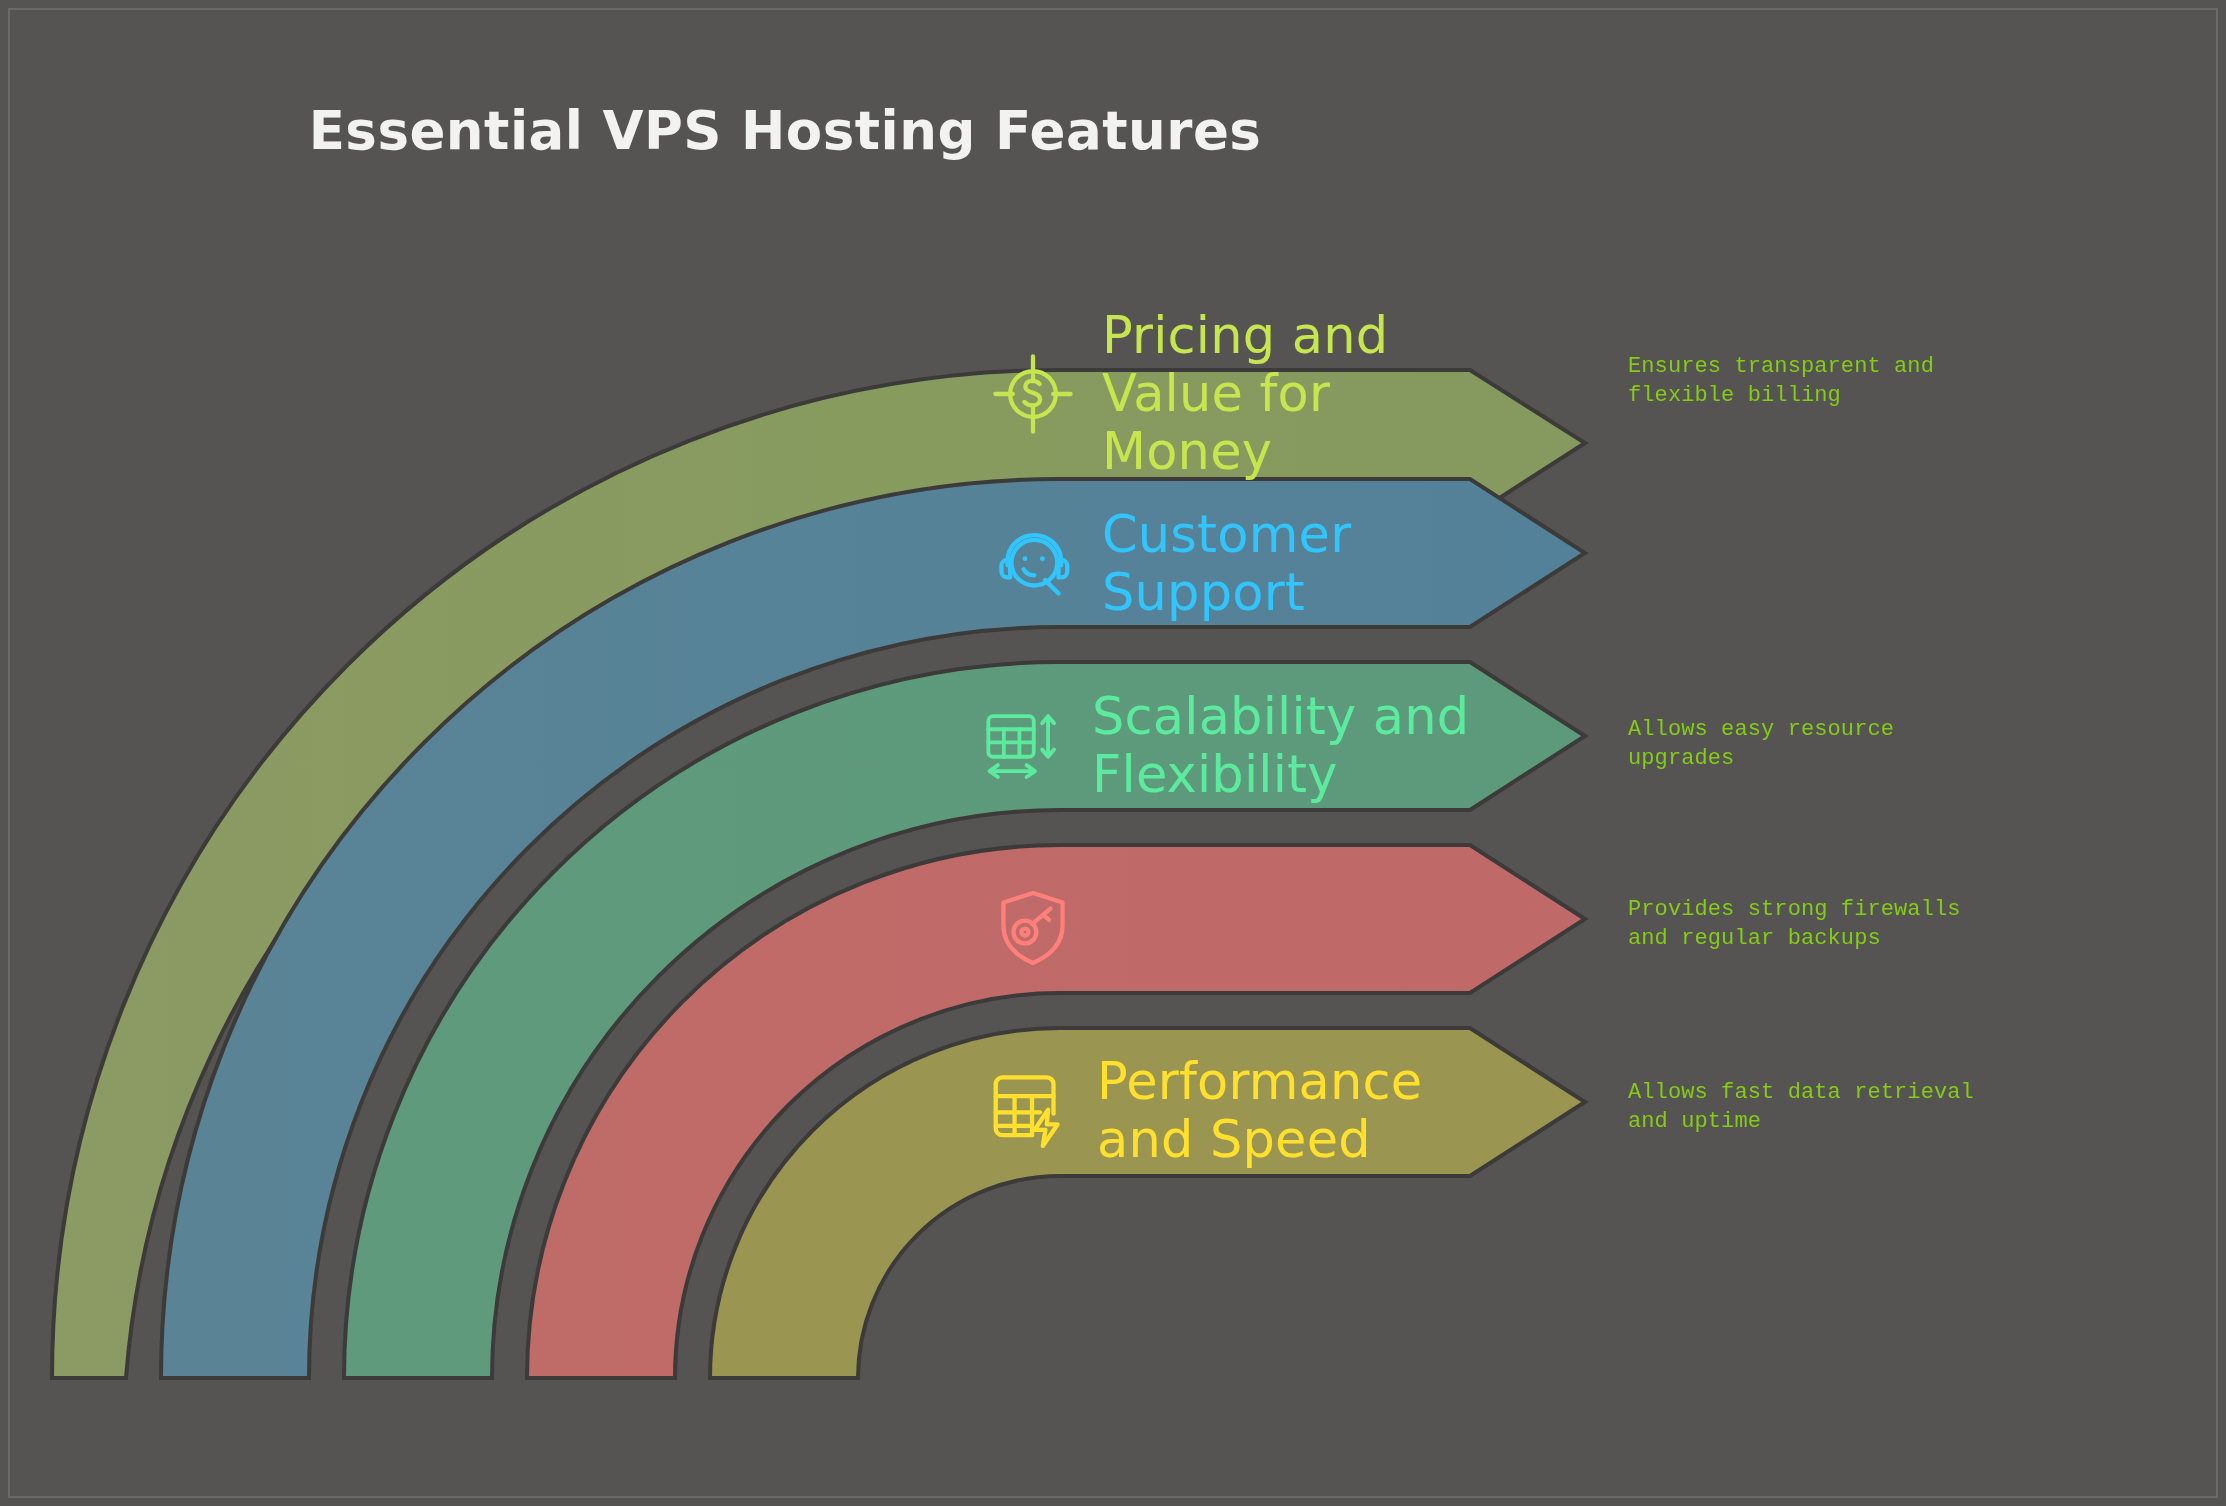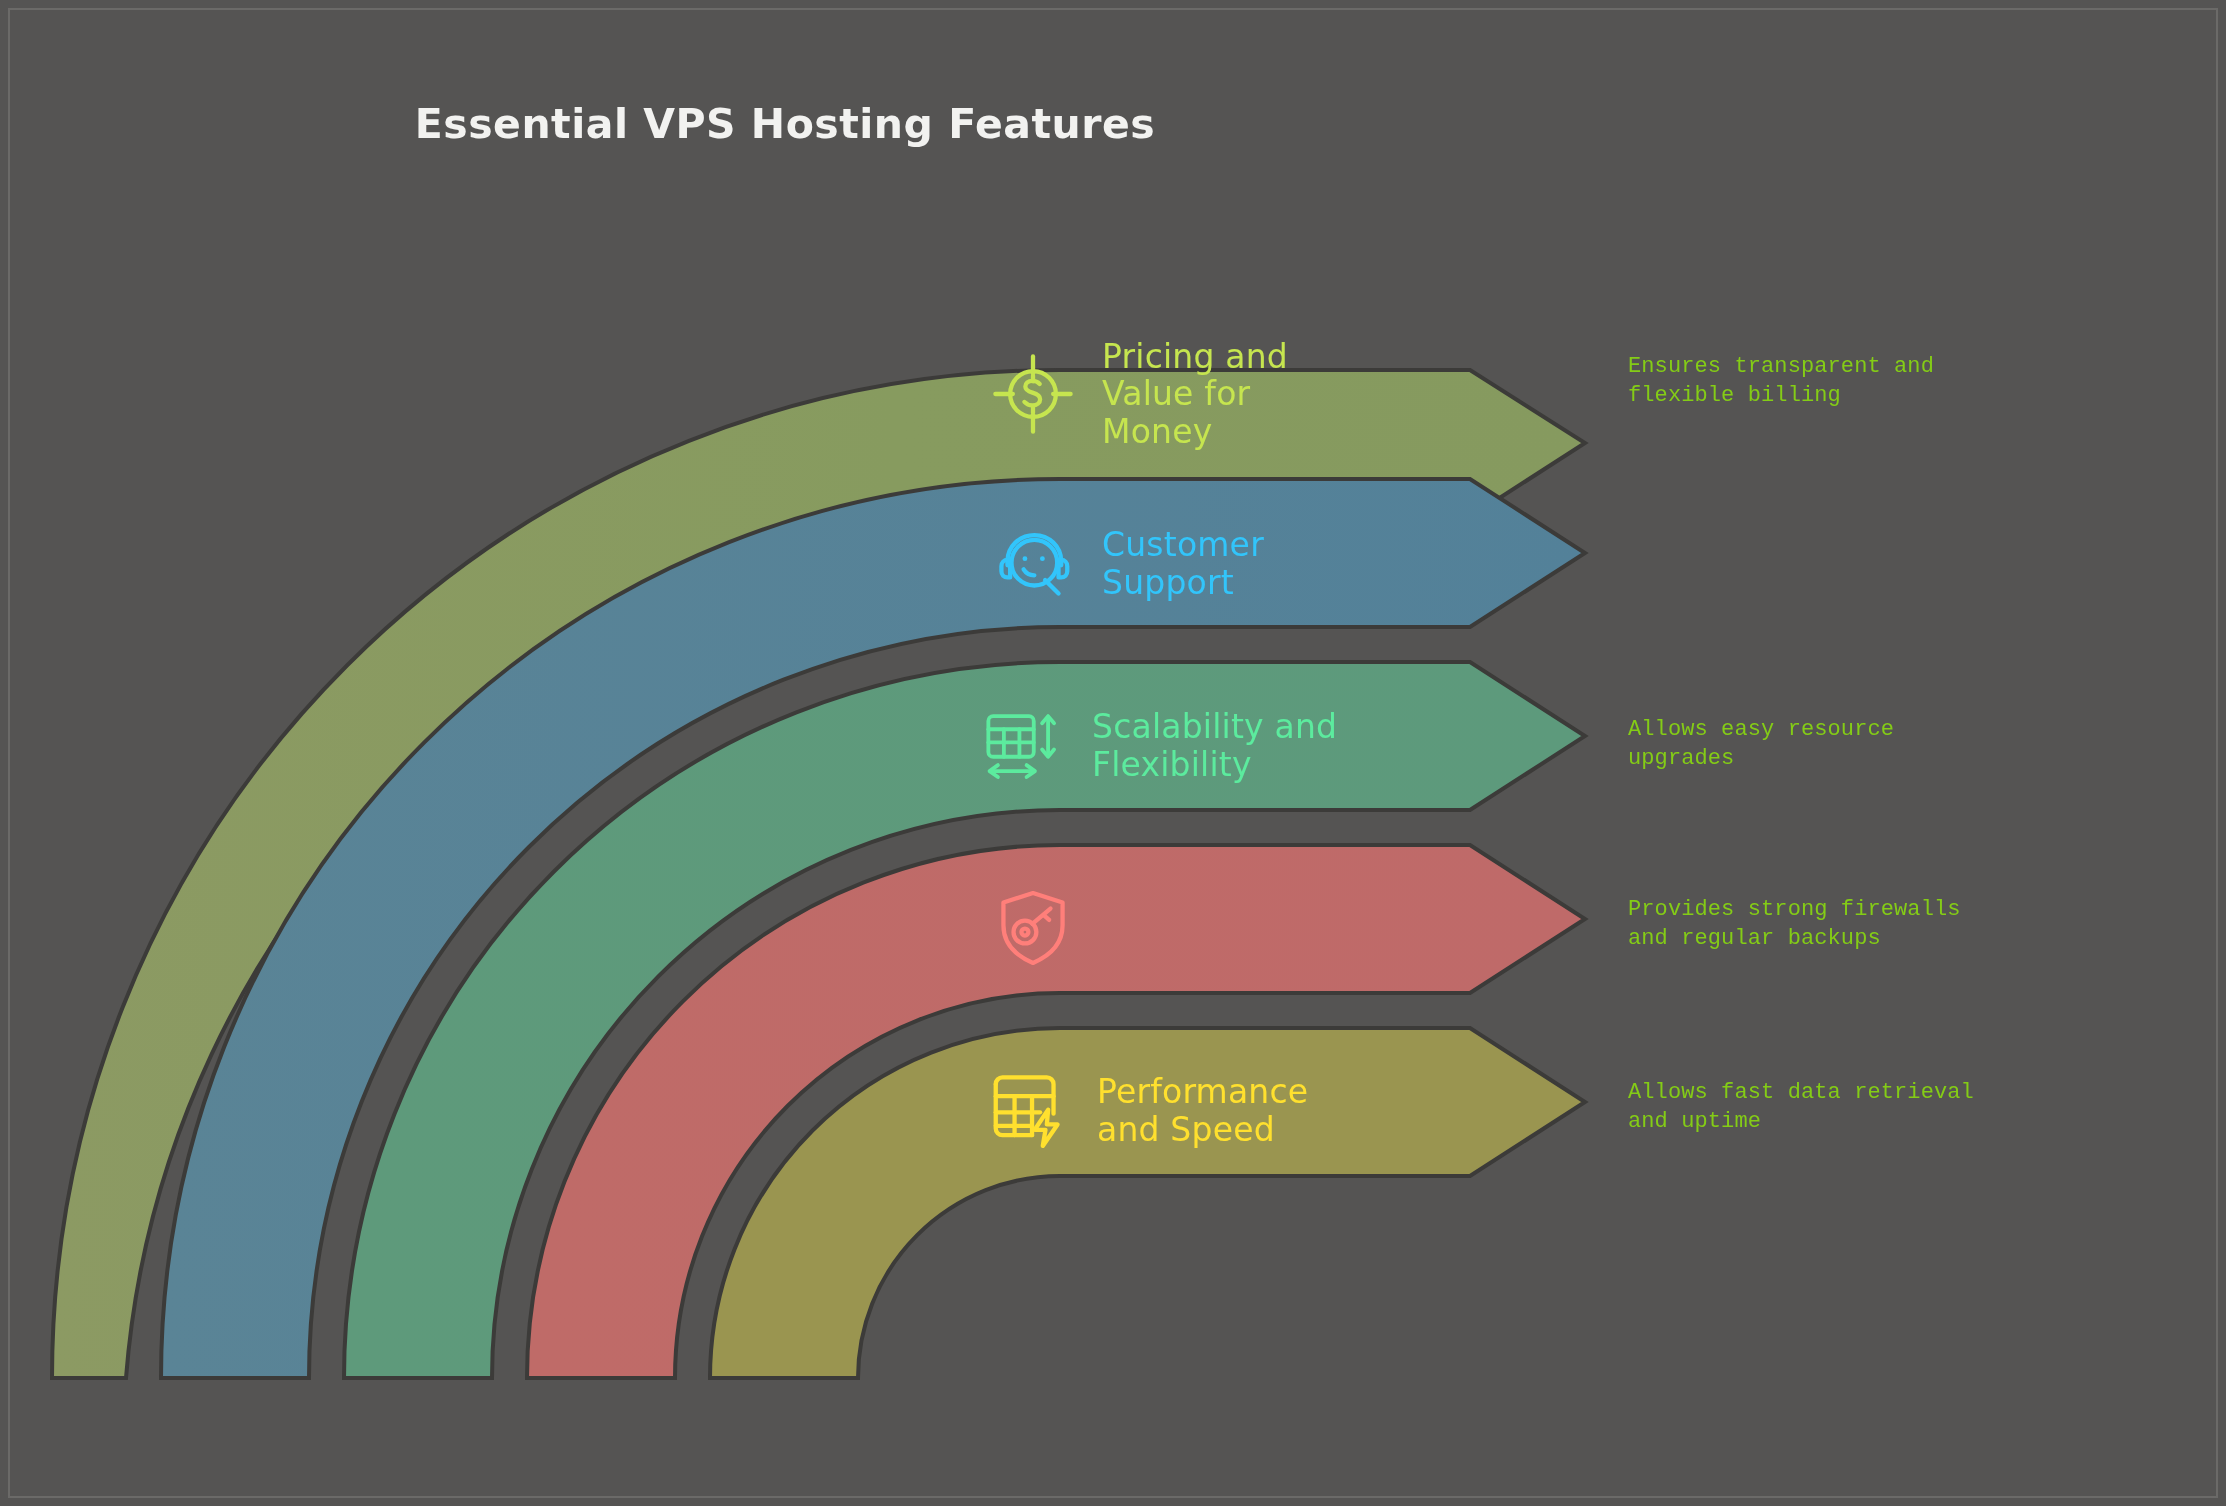--- a/index.html
+++ b/index.html
@@ -29,21 +29,21 @@
     box-sizing: border-box;
     pointer-events: none;
   }
   #title {
     position: absolute;
     left: 0; top: 100px;
     width: 1570px;
     text-align: center;
     color: #f2f2f0;
     font-family: "DejaVu Sans", sans-serif;
-    font-size: 41px;
+    font-size: 53px;
     font-weight: 700;
     letter-spacing: 0.5px;
     white-space: nowrap;
   }
   
   #arcs {
     position: absolute;
     left: 0; top: 0;
     width: 2226px;
     height: 1506px;
@@ -56,21 +56,21 @@
     gap: 26px;
   }
   .band-icon {
     flex: 0 0 auto;
     width: 86px;
     height: 86px;
     display: block;
   }
   .band-title {
     font-family: "DejaVu Sans", sans-serif;
-    font-size: 33px;
+    font-size: 51px;
     font-weight: 400;
     line-height: 1.14;
     white-space: pre-line;
     letter-spacing: 0.2px;
   }
   .desc {
     position: absolute;
     color: #84cc16;
     font-family: Liberation Mono, monospace;
     font-size: 22px;

